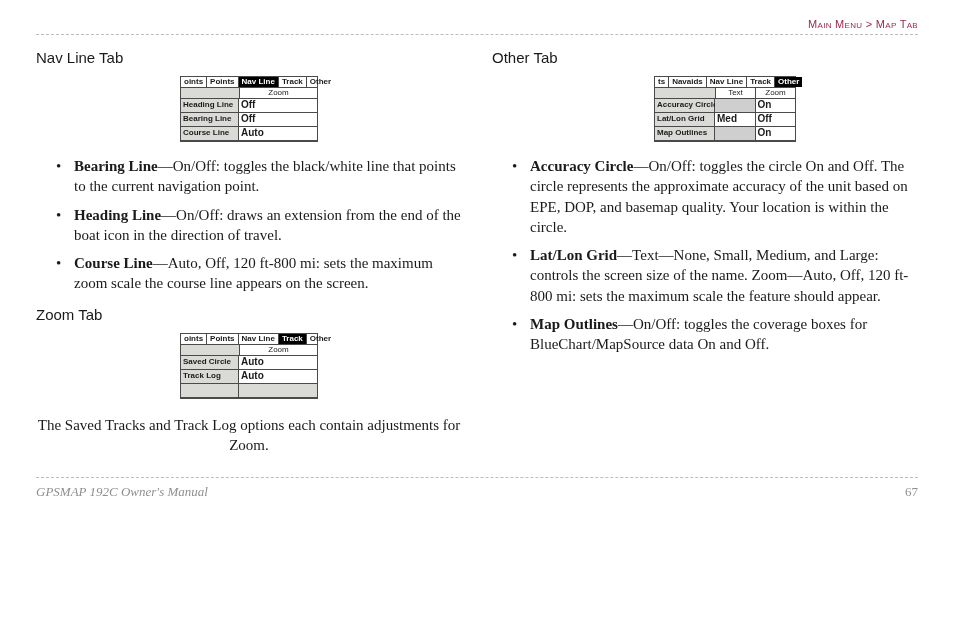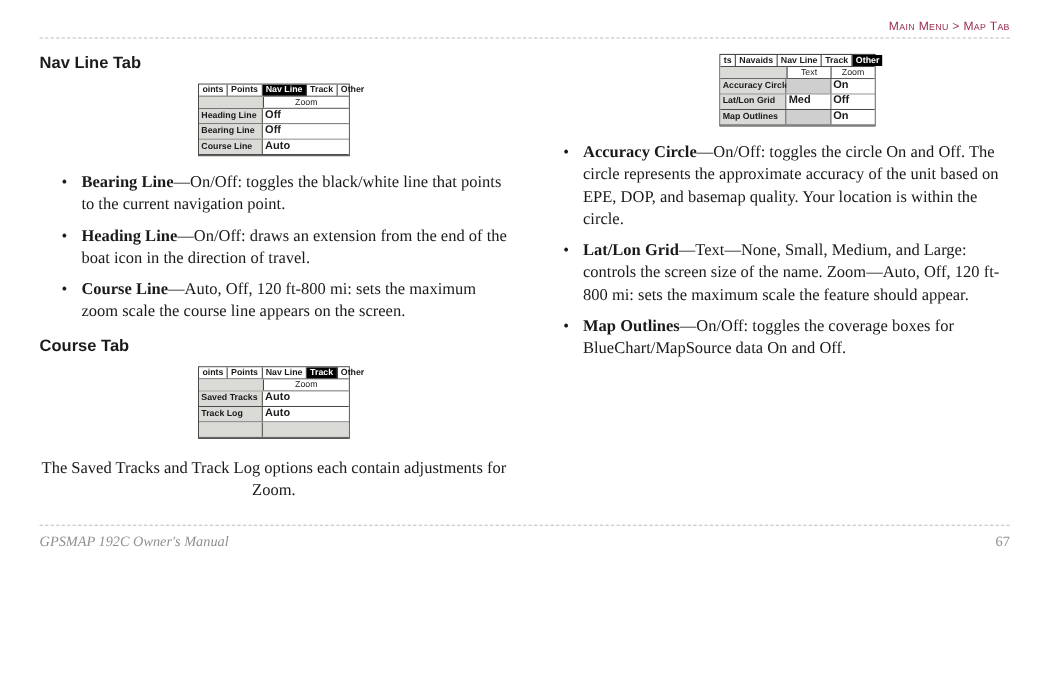--- a/index.html
+++ b/index.html
@@ -40,21 +40,21 @@
     border-top:1px dashed var(--rule);
     margin:0 0 14px 0;
   }
   .cols{
     display:flex;
     gap:30px;
   }
   .col{flex:1 1 0;min-width:0;}
   h2{
     font-family:Arial,Helvetica,sans-serif;
-    font-weight:700;
+    font-weight:400;
     font-size:15px;
     margin:0 0 10px 0;
   }
   .fig{
     text-align:center;
     margin:0 0 14px 0;
   }
   ul.bullets{
     list-style:none;
     padding:0 0 0 38px;
@@ -199,48 +199,49 @@
               <div class="label">Course Line</div>
               <div class="cell last">Auto</div>
             </div></div>
       </div>
       <ul class="bullets">
           <li><span class="b">Bearing Line</span><span>—On/Off: toggles the black/white line that points to the current navigation point.</span></li>
           <li><span class="b">Heading Line</span><span>—On/Off: draws an extension from the end of the boat icon in the direction of travel.</span></li>
           <li><span class="b">Course Line</span><span>—Auto, Off, 120 ft-800 mi: sets the maximum zoom scale the course line appears on the screen.</span></li>
         </ul>
 
-      <h2>Course Tab</h2>
+      <h2>Zoom Tab</h2>
       <div class="fig">
         <div class="device track"><div class="tabs">
               <span class="tab">oints</span>
               <span class="tab">Points</span>
               <span class="tab">Nav Line</span>
               <span class="tab active">Track</span>
               <span class="tab last">Other</span>
             </div><div class="subheads">
               <div style="width: 58px; border-right: 1px solid var(--device-border); background: var(--device-bg);"></div>
               <div class="subcell last">Zoom</div>
             </div><div class="row">
-              <div class="label">Saved Tracks</div>
+              <div class="label">Saved Circle</div>
               <div class="cell last">Auto</div>
             </div><div class="row">
               <div class="label">Track Log</div>
               <div class="cell last">Auto</div>
             </div><div class="row">
               <div class="label"></div>
               <div class="cell last" style="background: var(--device-bg);"></div>
             </div></div>
       </div>
       <p class="body">The Saved Tracks and Track Log options each contain adjustments for Zoom.</p>
 
     </div>
 
     <div class="col">
 
+      <h2>Other Tab</h2>
       <div class="fig">
         <div class="device other"><div class="tabs">
               <span class="tab">ts</span>
               <span class="tab">Navaids</span>
               <span class="tab">Nav Line</span>
               <span class="tab">Track</span>
               <span class="tab last active">Other</span>
             </div><div class="subheads">
               <div style="width: 60px; border-right: 1px solid var(--device-border); background: var(--device-bg);"></div>
               <div class="subcell">Text</div>

